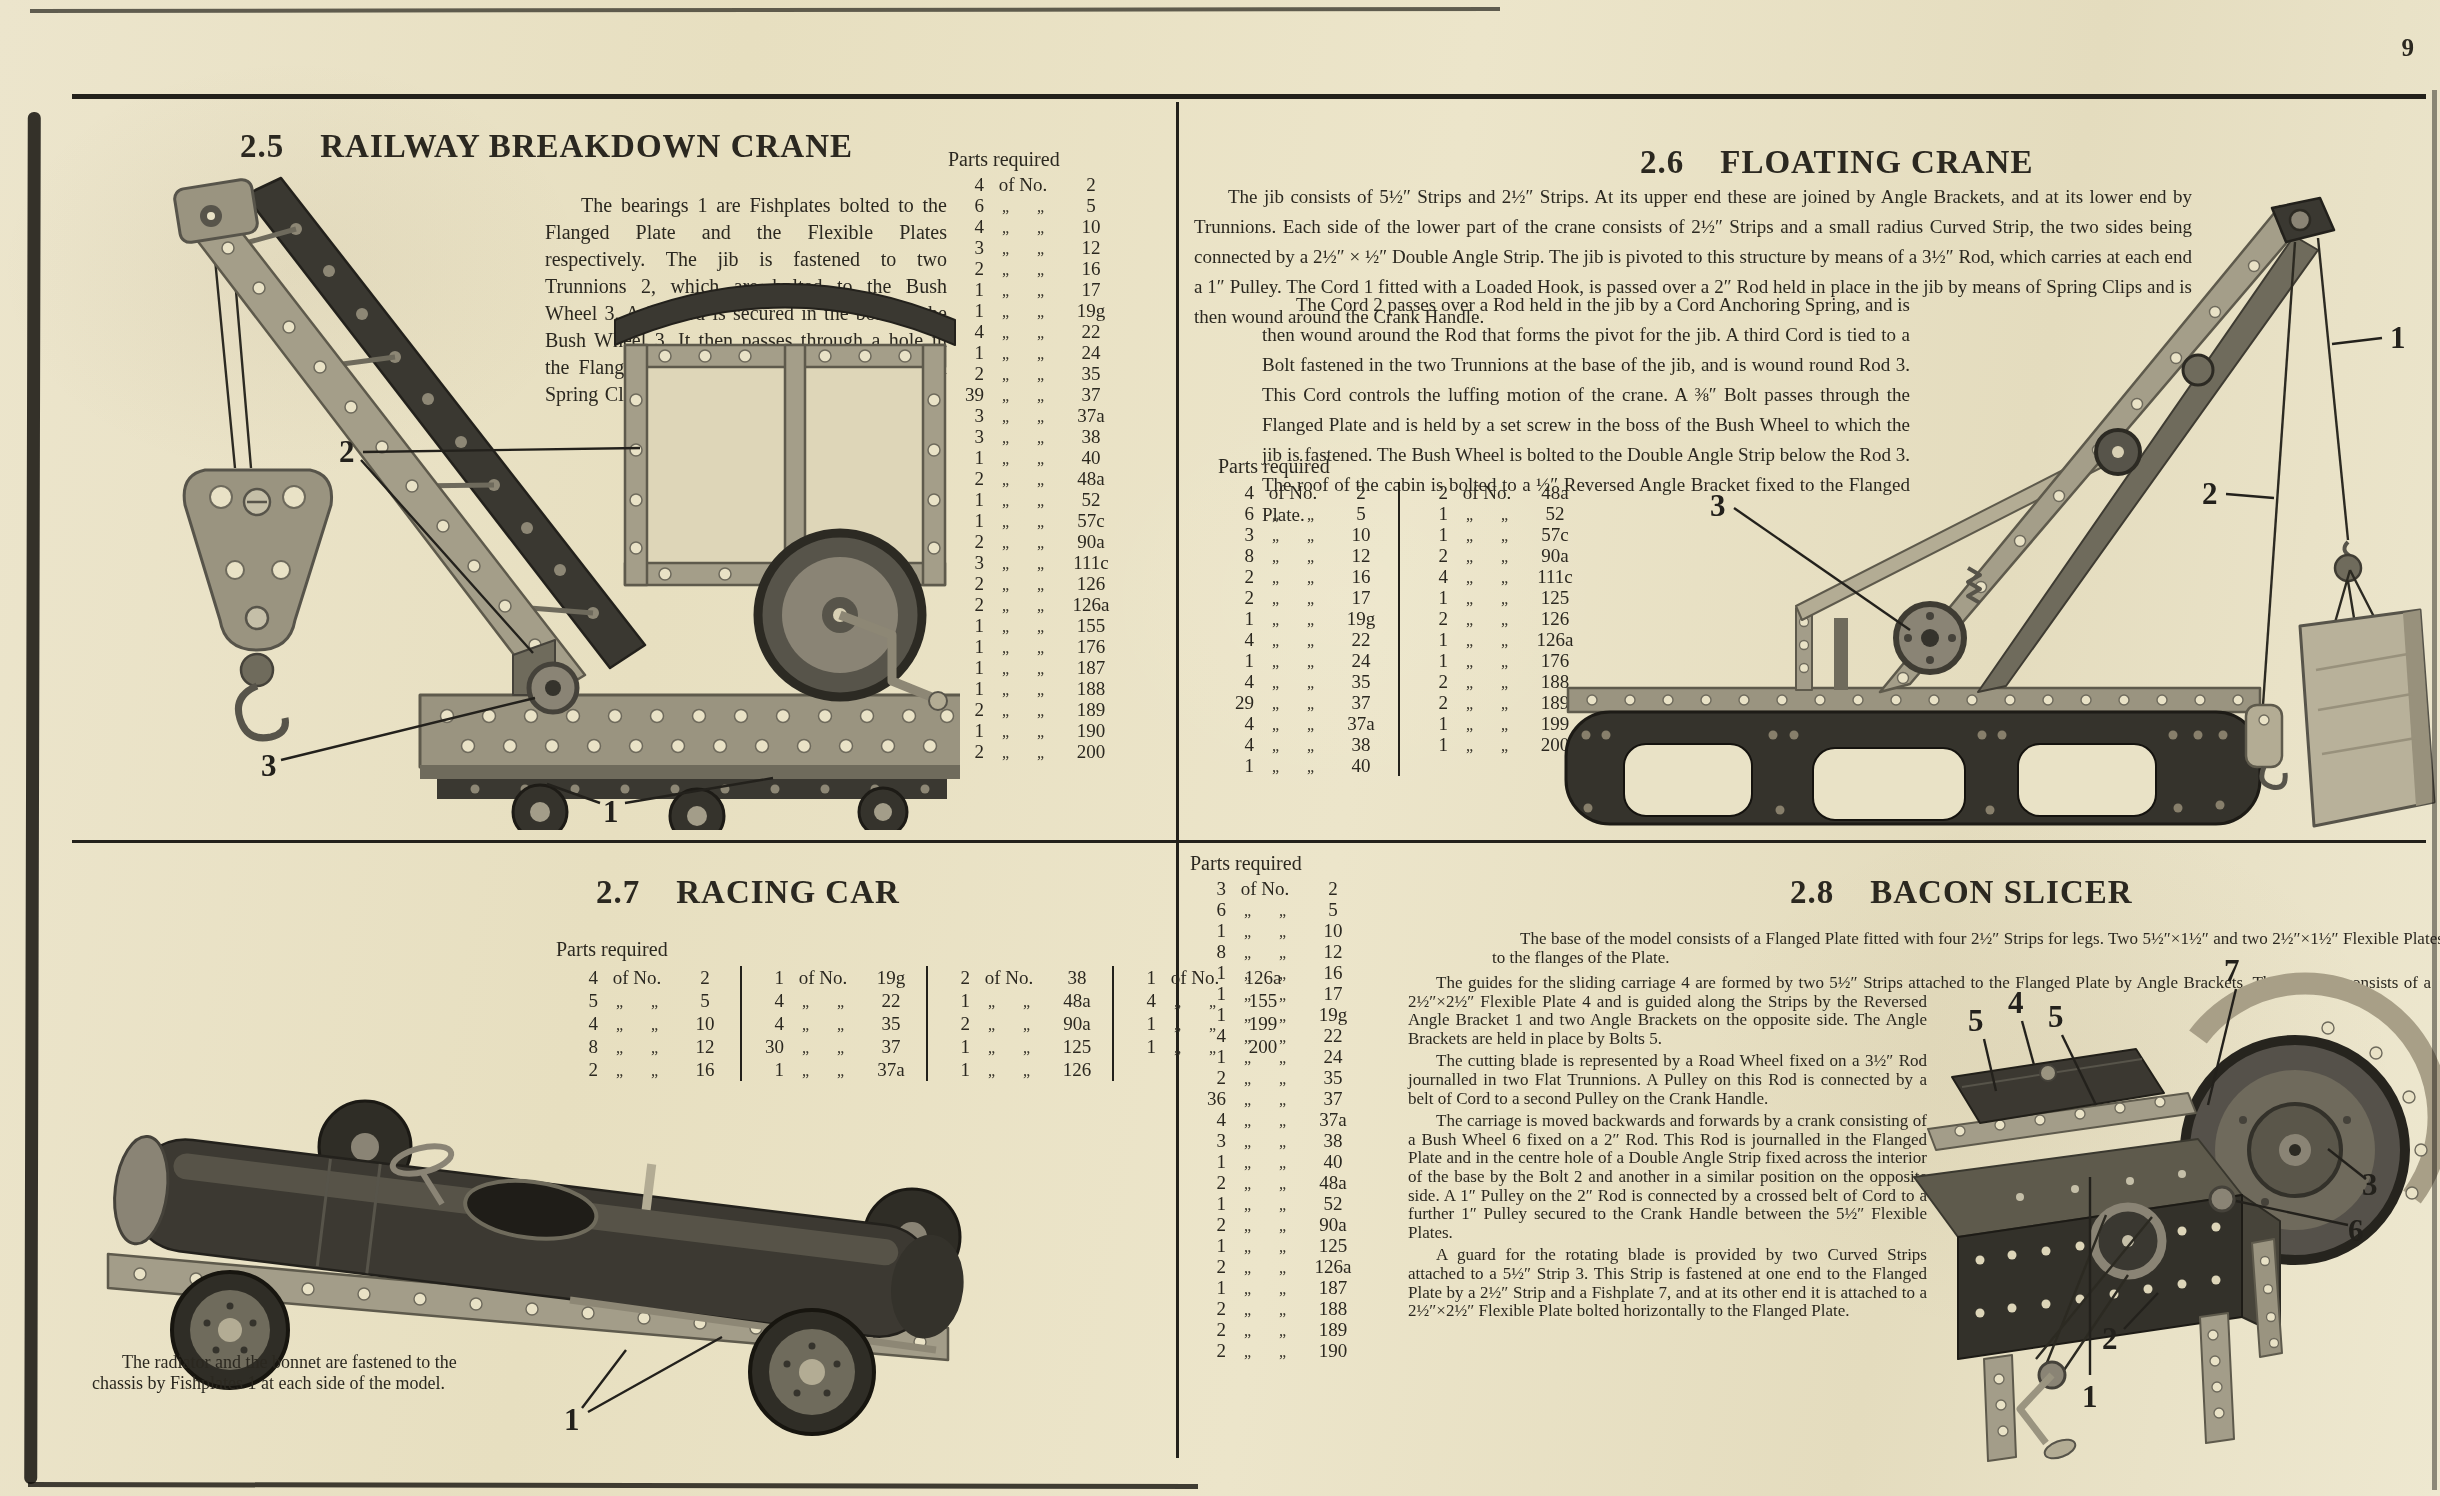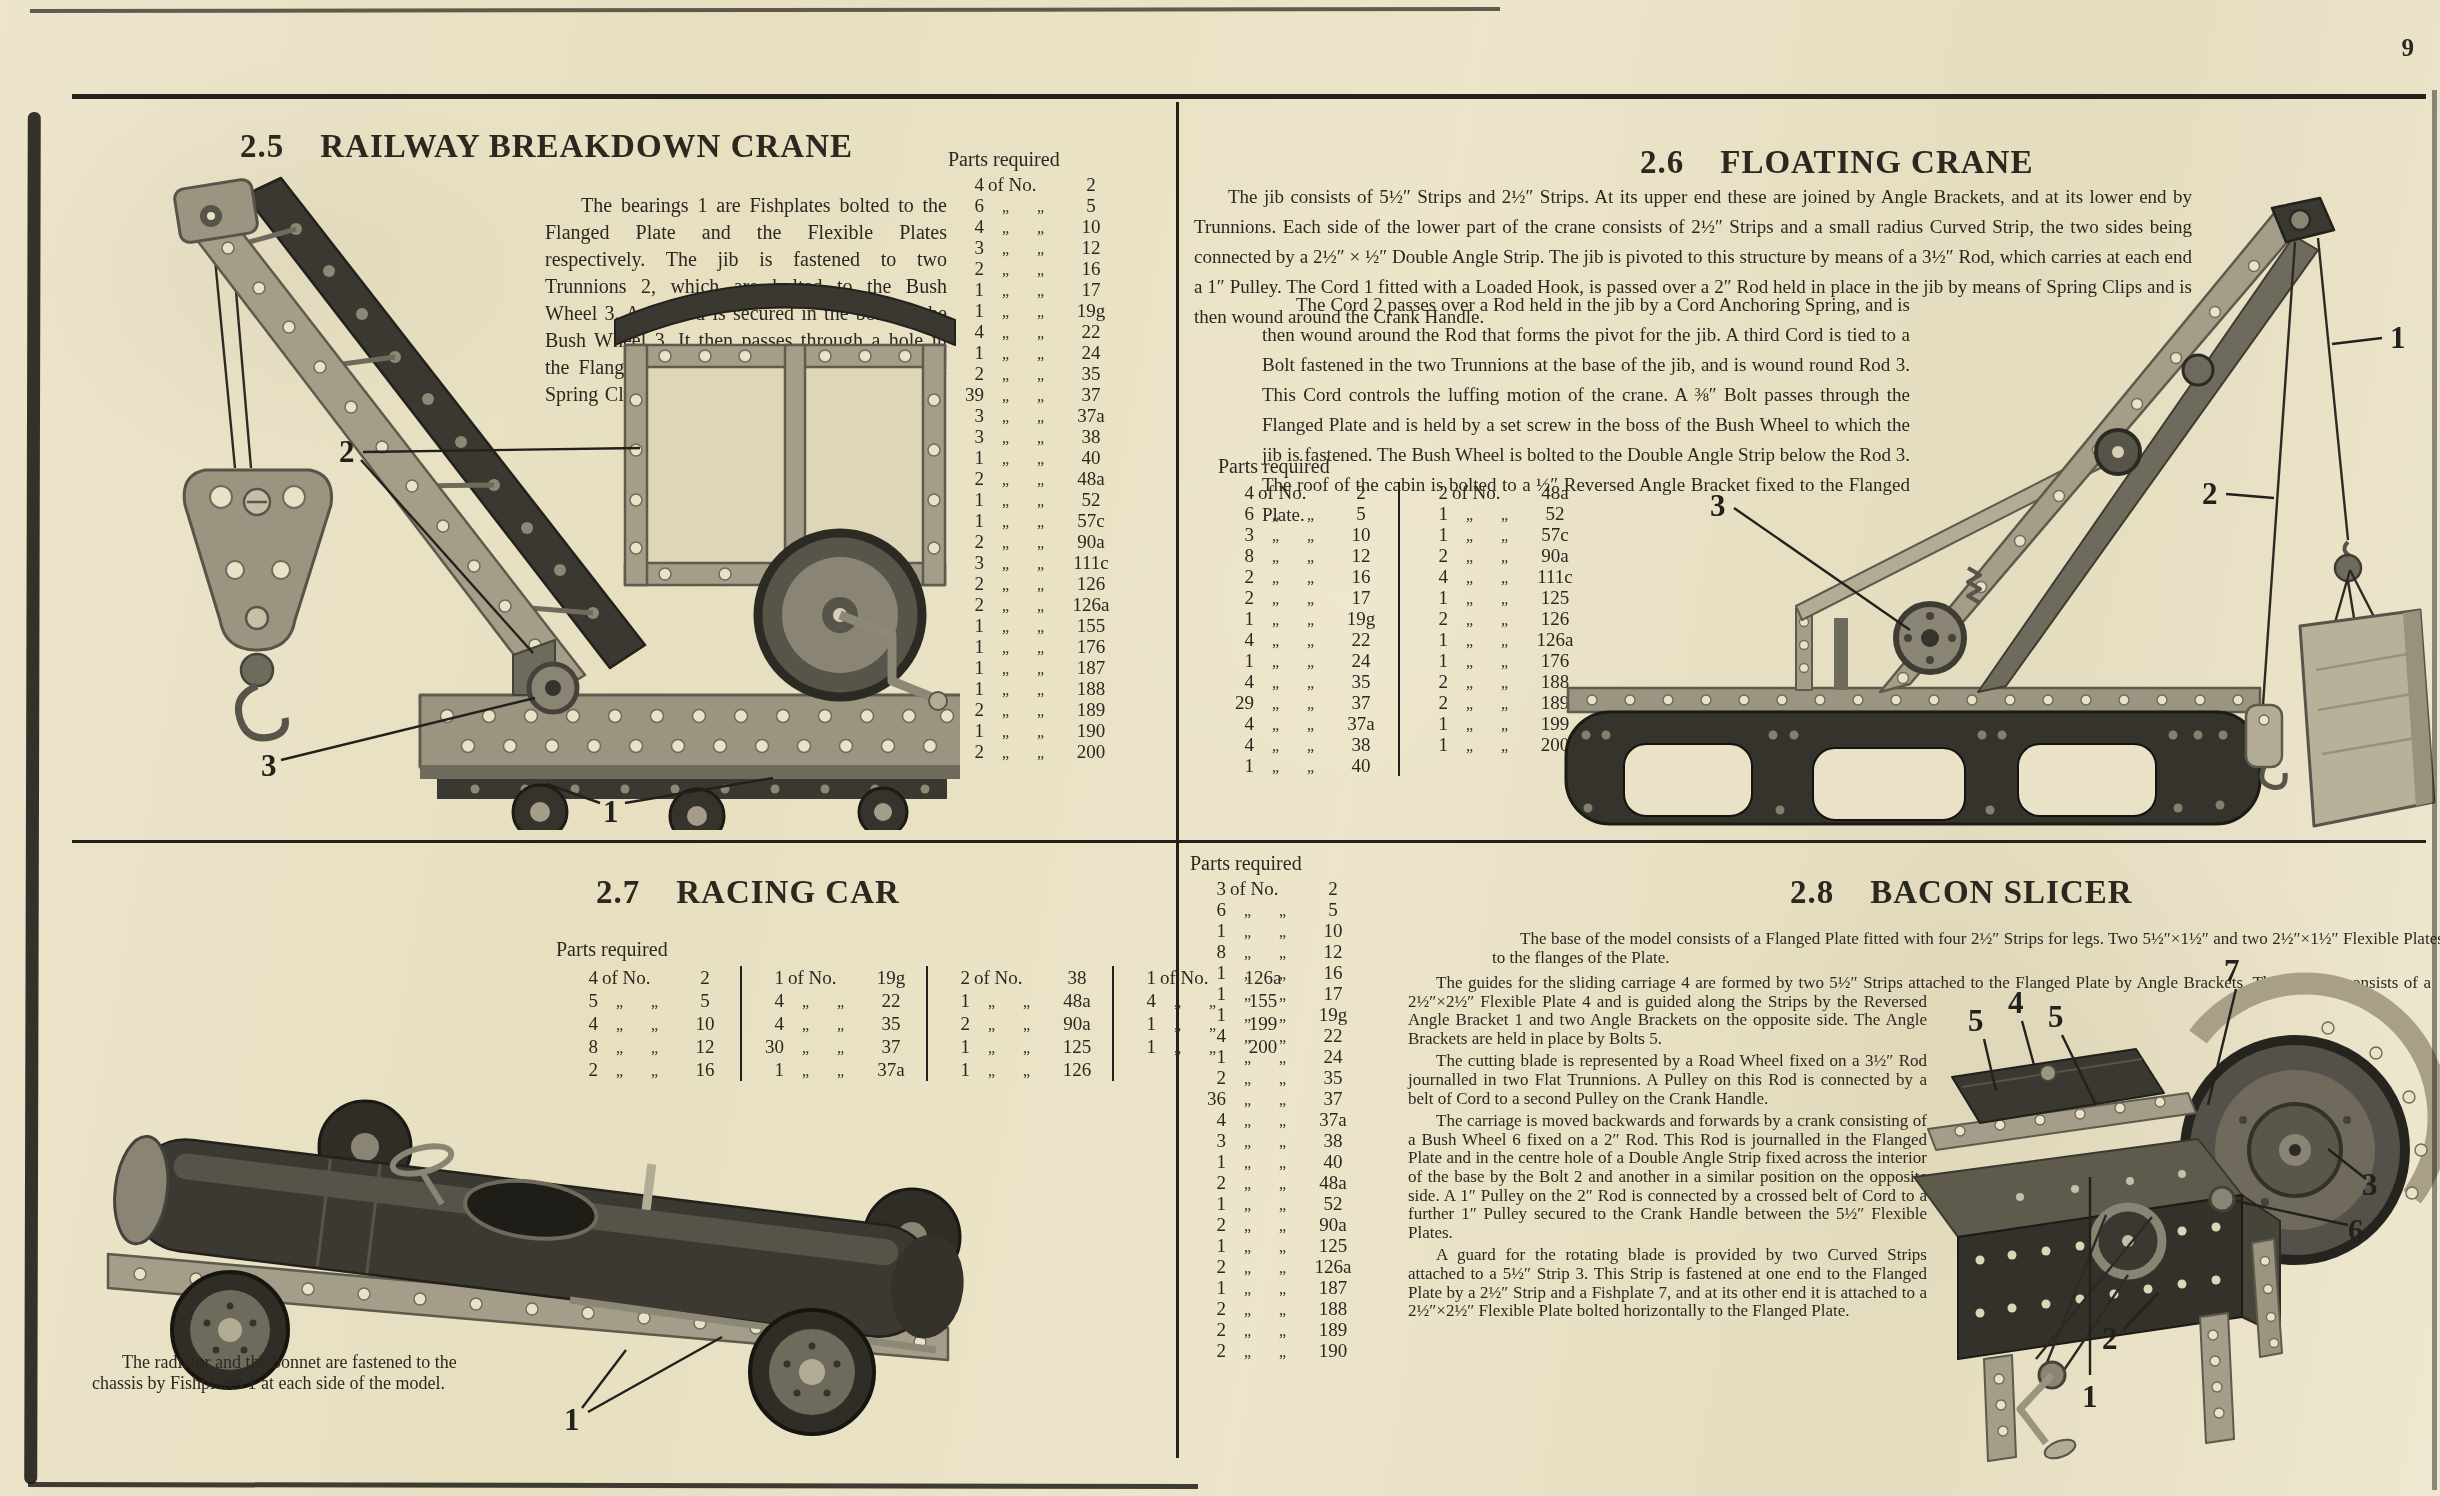--- a/index.html
+++ b/index.html
@@ -46,21 +46,21 @@
 
   .caption{position:absolute;left:92px;top:1352px;width:400px;font-size:18px;line-height:21px;text-indent:30px;}
 
   
   .parts{position:absolute;}
   .parts-hdr{font-size:20px;text-align:left;margin-bottom:3px;white-space:nowrap;}
   .prow{display:flex;align-items:baseline;height:21px;font-size:19px;line-height:21px;}
   .pq{width:36px;text-align:right;}
   .pd{width:70px;display:flex;justify-content:space-around;padding:0 4px;}
   .pd .dit{font-size:16px;color:#3a372d;}
-  .pd.ofno{display:block;text-align:left;white-space:nowrap;}
+  .pd.ofno{display:block;text-align:center;white-space:nowrap;}
   .pn{width:58px;text-align:center;}
   .s25-parts{left:948px;top:148px;width:218px;}
   .s26-parts{left:1218px;top:455px;width:380px;}
   .s26-cols{display:flex;margin-top:4px;}
   .s26-col1{border-right:2px solid #23211b;padding-right:8px;}
   .s26-col2{padding-left:12px;}
   .s27-parts{left:556px;top:938px;width:600px;}
   .s27-cols{display:flex;margin-top:5px;}
   .s27-col{padding:0 6px;}
   .s27-col .prow{height:23px;line-height:23px;}

